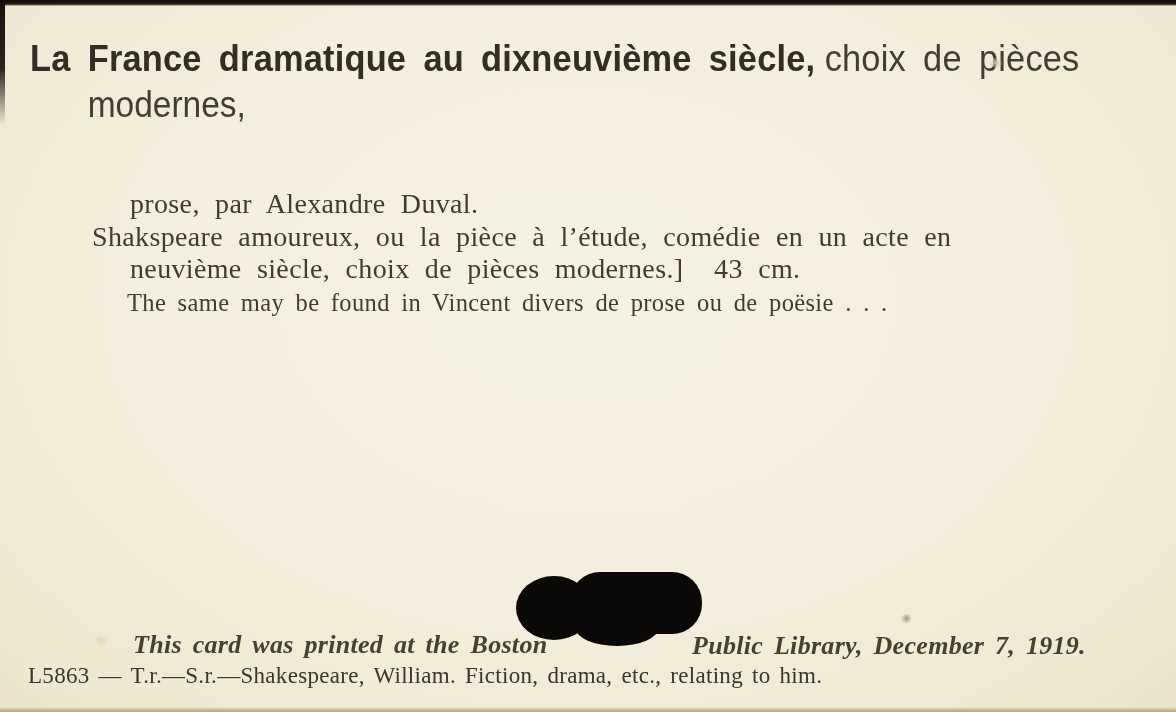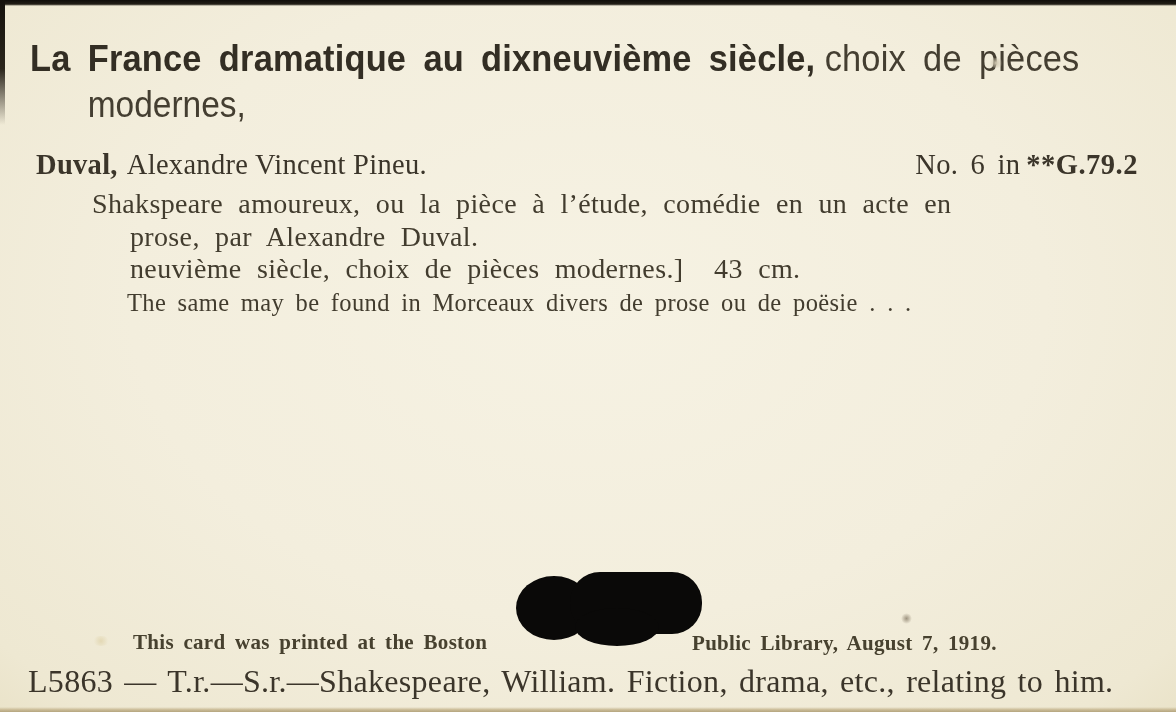--- a/index.html
+++ b/index.html
@@ -67,34 +67,34 @@
     font-size: 28px; color: #423c2e; letter-spacing: 0.35px;
   }
   .body-line { white-space: pre-wrap; word-spacing: 8px; line-height: 32.5px; }
   .ind1 { margin-left: 62px; }
   .ind2 { margin-left: 100px; }
   .note  { margin-left: 97px; font-size: 24.5px; line-height: 33px; word-spacing: 5px; }
 
   
   .printed-left, .printed-right {
     position: absolute;
-    font-weight: 600;
-    font-size: 21px; color: #47412f; letter-spacing: 0.3px; word-spacing: 4px;
+    font-style: italic; font-weight: 600;
+    font-size: 26px; color: #47412f; letter-spacing: 0.3px; word-spacing: 4px;
     white-space: nowrap;
   }
   .printed-left  { left: 133px; top: 630px; }
   .printed-right { left: 692px; top: 631px; }
 
   
   .redaction { position: absolute; left: 512px; top: 570px; width: 192px; height: 80px; }
 
   
   .tracing-line {
     position: absolute; left: 28px; top: 663px;
-    font-size: 32px; color: #3b352a; letter-spacing: 0.3px; word-spacing: 3px;
+    font-size: 23px; color: #3b352a; letter-spacing: 0.3px; word-spacing: 3px;
     white-space: nowrap;
   }
 
   
   .smudge { position: absolute; border-radius: 50%; }
   .smudge-a { left: 901px; top: 613px; width: 11px; height: 11px;
               background: radial-gradient(circle, #9e9480 0%, rgba(158,148,128,0) 70%); }
   .smudge-b { left: 988px; top: 58px; width: 16px; height: 10px;
               background: radial-gradient(circle, #cfc7b0 0%, rgba(207,199,176,0) 70%); }
   .smudge-c { left: 92px; top: 636px; width: 18px; height: 10px;
@@ -109,49 +109,41 @@
   <div class="edge-left"></div>
   <div class="edge-bottom"></div>
 
   <div class="heading">
     <div class="heading-line1">
       <span class="bold">La France dramatique au dixneuvième siècle,</span><span class="regular">choix de pièces</span>
     </div>
     <div class="heading-line2">modernes,</div>
   </div>
 
-  <div class="entry-line">
-    <span class="author">
-      <span class="surname">Duval,</span><span>Alexandre Vincent Pineu.</span>
-    </span>
-    <span class="shelf">
-      <span>No. 6 in</span><span class="mark">**G.79.2</span>
-    </span>
-  </div>
 
   <div class="body-block">
+    <div class="body-line ind2">prose, par Alexandre Duval.</div>
     <div class="body-line ind1">Shakspeare amoureux, ou la pièce à l’étude, comédie en un acte en</div>
-    <div class="body-line ind2">prose, par Alexandre Duval.</div>
     <div class="body-line ind2">neuvième siècle, choix de pièces modernes.]  43 cm.</div>
-    <div class="body-line note">The same may be found in Morceaux divers de prose ou de poësie . . .</div>
+    <div class="body-line note">The same may be found in Vincent divers de prose ou de poësie . . .</div>
   </div>
 
   <div class="printed-left">This card was printed at the Boston</div>
 
   <div class="redaction">
     <svg width="192" height="80" viewBox="0 0 192 80" xmlns="http://www.w3.org/2000/svg" aria-hidden="true">
       <g fill="#0a0908">
         <ellipse cx="42" cy="38" rx="38" ry="32"></ellipse>
         <rect x="58" y="2" width="132" height="62" rx="30" ry="30"></rect>
         <ellipse cx="105" cy="57" rx="42" ry="19"></ellipse>
       </g>
     </svg>
   </div>
 
-  <div class="printed-right">Public Library, August 7, 1919.</div>
+  <div class="printed-right">Public Library, December 7, 1919.</div>
 
   <div class="tracing-line">L5863 — T.r.—S.r.—Shakespeare, William. Fiction, drama, etc., relating to him.</div>
 
   <div class="smudge smudge-a"></div>
   <div class="smudge smudge-b"></div>
   <div class="smudge smudge-c"></div>
 
 </div>
 
 </body></html>

